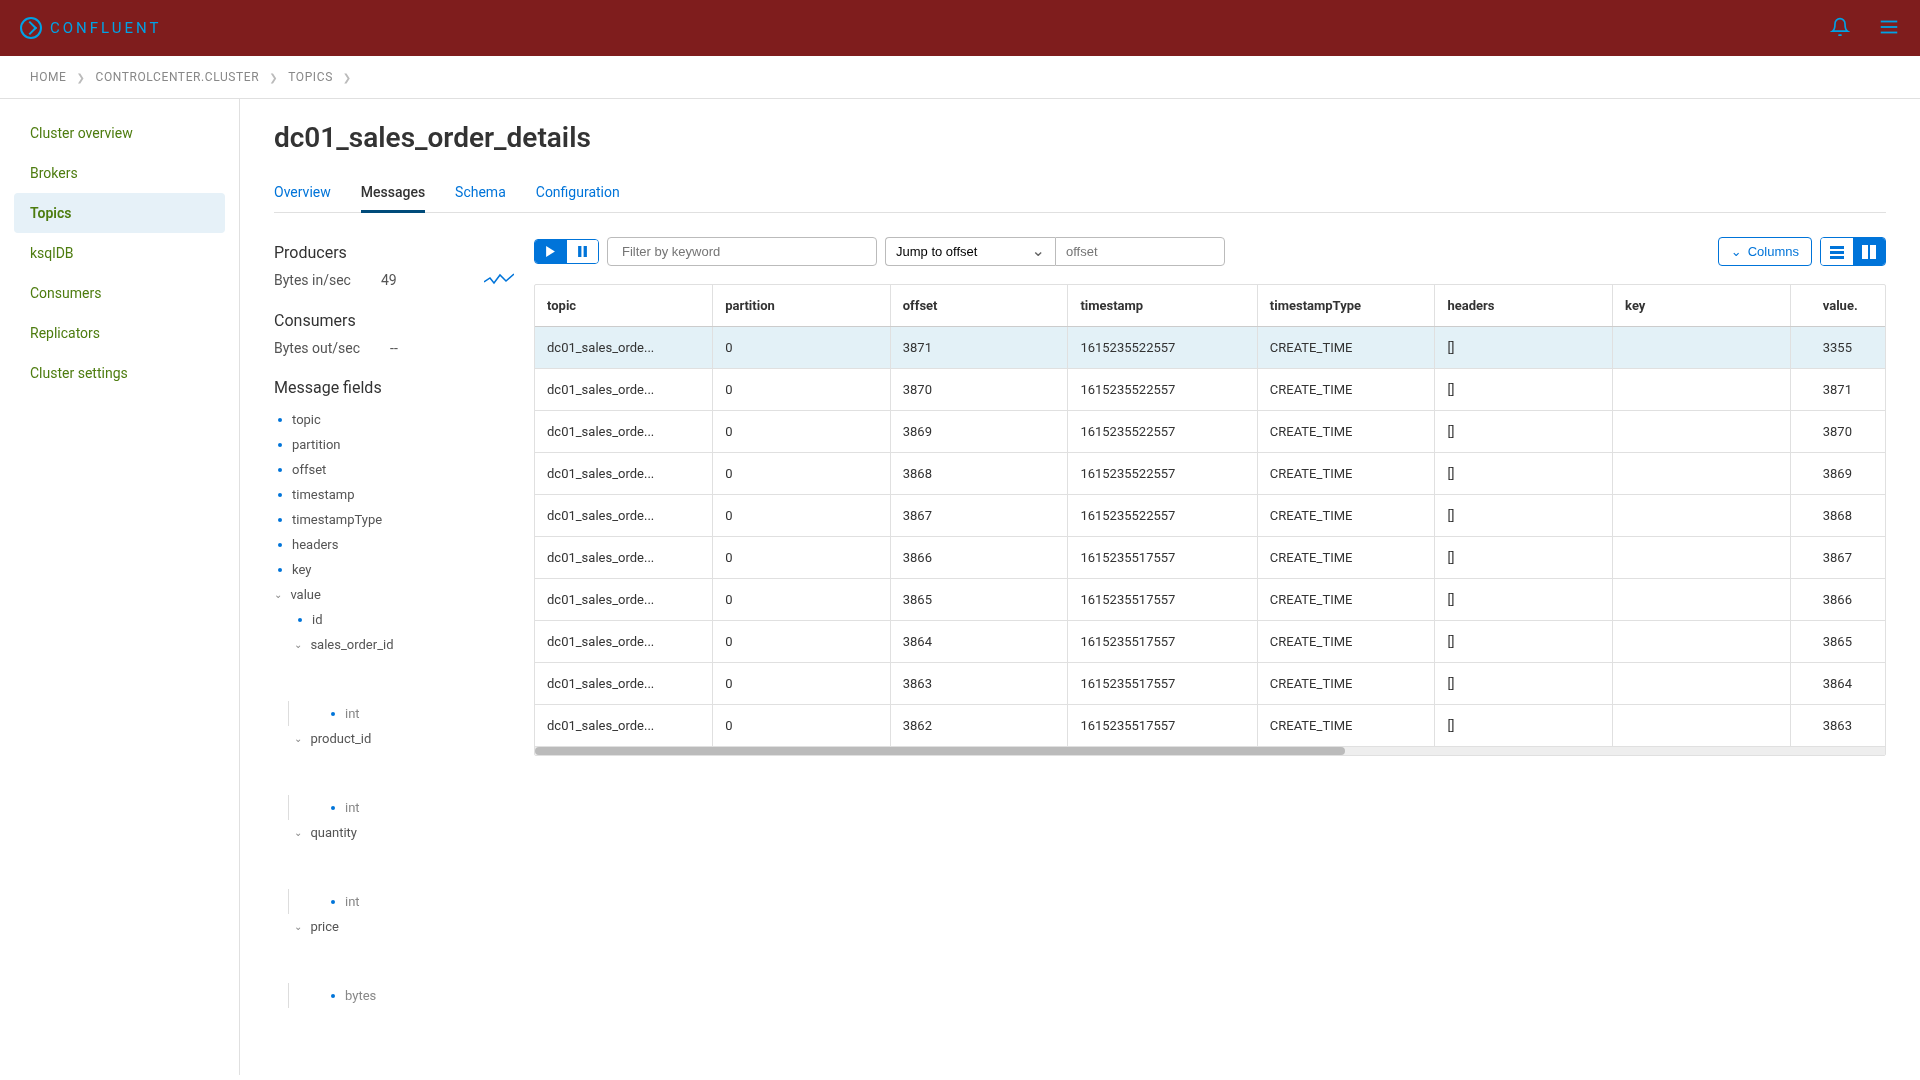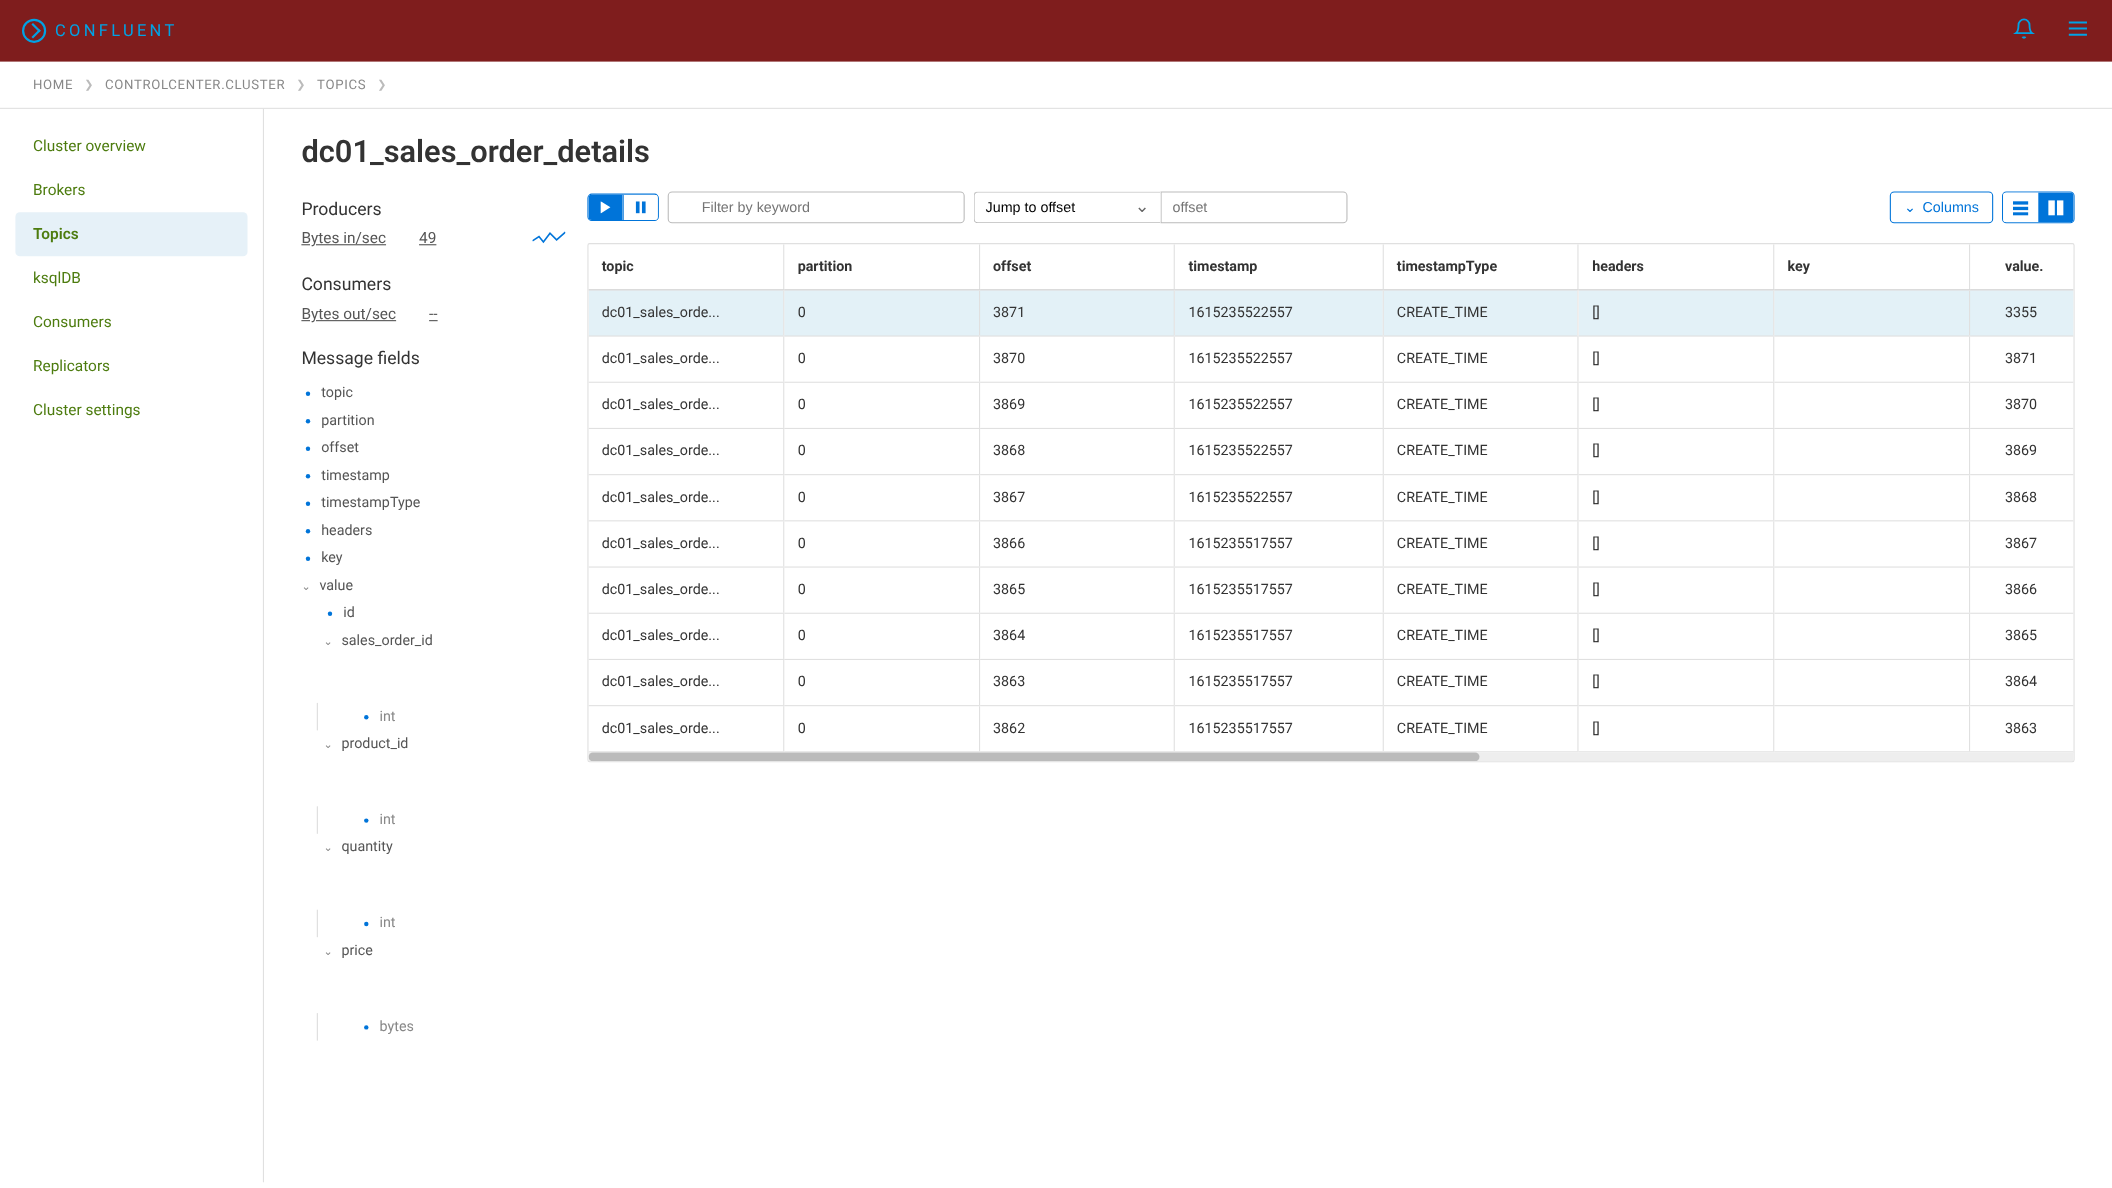--- a/index.html
+++ b/index.html
@@ -30,39 +30,39 @@
 .tabs { display:flex; gap: 30px; border-bottom: 1px solid #e0e0e0; margin-bottom: 24px; }
 .tab { padding: 10px 0; color: #0074d9; cursor:pointer; font-size:14px; }
 .tab.active { color: #333; border-bottom: 3px solid #004b7a; font-weight: 500; margin-bottom:-1px; }
 
 
 .content { display: flex; gap: 0; }
 .left-panel { width: 260px; flex-shrink:0; }
 .right-panel { flex: 1; min-width:0; }
 
 .section-title { font-size: 16px; font-weight: 400; margin-bottom: 10px; margin-top: 6px; }
-.stat-row { display:flex; justify-content:flex-start; gap:30px; font-size:14px; color:#555; margin-bottom: 22px; text-decoration: underline; }
+.stat-row { display:flex; justify-content:flex-start; gap:30px; font-size:14px; color:#555; margin-bottom: 22px; }
 .stat-row .val { }
 .sparkline { margin-left:auto; margin-right:20px;}
 
 .fields-list { list-style: none; font-size:13px; }
 .fields-list li { padding: 5px 0; display:flex; align-items:center; color:#555; }
 .fields-list .bullet { width:4px; height:4px; background:#0074d9; border-radius:50%; margin-right:10px; margin-left:4px; }
 .fields-list .caret { margin-right: 8px; color: #888; font-size:10px; }
 .fields-list .indent1 { padding-left: 20px; }
 .fields-list .indent2 { padding-left: 38px; border-left:1px solid #ddd; margin-left:14px; }
 .fields-list .type-line { color:#888;margin-top:44px; }
 
 
 .toolbar { display:flex; gap: 8px; align-items:center; margin-bottom: 18px; }
 .btn-group { display:flex; border:1px solid #0074d9; border-radius:4px; overflow:hidden; }
 .btn-group button { border:0; padding:6px 10px; background:#fff; cursor:pointer; display:flex; align-items:center; justify-content:center;}
 .btn-group button.primary { background:#0074d9; color:#fff; }
 .btn-group button + button { border-left:1px solid #0074d9; }
-.search-input { border:1px solid #bbb; border-radius:4px; padding:6px 10px 6px 30px; width:270px; font-size:13px; position:relative; }
+.search-input { border:1px solid #bbb; border-radius:4px; padding:6px 10px 6px 14px; width:270px; font-size:13px; position:relative; }
 .search-wrap { position:relative; }
 .search-wrap .s-icon { position:absolute; left:8px; top:50%; transform:translateY(-50%); color:#888; }
 .jump-group { display:flex; }
 .jump-select { border:1px solid #bbb; border-right:0; border-radius:4px 0 0 4px; padding:6px 28px 6px 10px; font-size:13px; background:#fff; appearance:none; position:relative; width:170px; }
 .jump-wrap { position:relative; }
 .jump-wrap::after { content:"⌄"; position:absolute; right:10px; top:4px; color:#666; pointer-events:none; font-size:16px;}
 .offset-input { border:1px solid #bbb; border-radius:0 4px 4px 0; padding:6px 10px; font-size:13px; width:170px; }
 .toolbar-right { margin-left:auto; display:flex; gap:8px; }
 .columns-btn { border:1px solid #0074d9; background:#fff; color:#0074d9; padding:6px 12px; border-radius:4px; display:flex; align-items:center; gap:6px; cursor:pointer; font-size:13px;}
 .view-toggle { border:1px solid #0074d9; border-radius:4px; display:flex; overflow:hidden; }
@@ -129,20 +129,26 @@
       <div class="sidebar-item active">Topics</div>
       <div class="sidebar-item">ksqlDB</div>
       <div class="sidebar-item">Consumers</div>
       <div class="sidebar-item">Replicators</div>
       <div class="sidebar-item">Cluster settings</div>
     </div>
 
   <div class="main">
     <h1 class="page-title">dc01_sales_order_details</h1>
 
+    <div class="tabs" id="tabs">
+        <div class="tab">Overview</div>
+        <div class="tab active">Messages</div>
+        <div class="tab">Schema</div>
+        <div class="tab">Configuration</div>
+      </div>
 
     <div class="content">
 
       <div class="left-panel">
         <div class="section-title">Producers</div>
         <div class="stat-row">
           <span>Bytes in/sec</span>
           <span class="val">49</span>
           <span class="sparkline">
             <svg width="30" height="14" viewBox="0 0 30 14">

